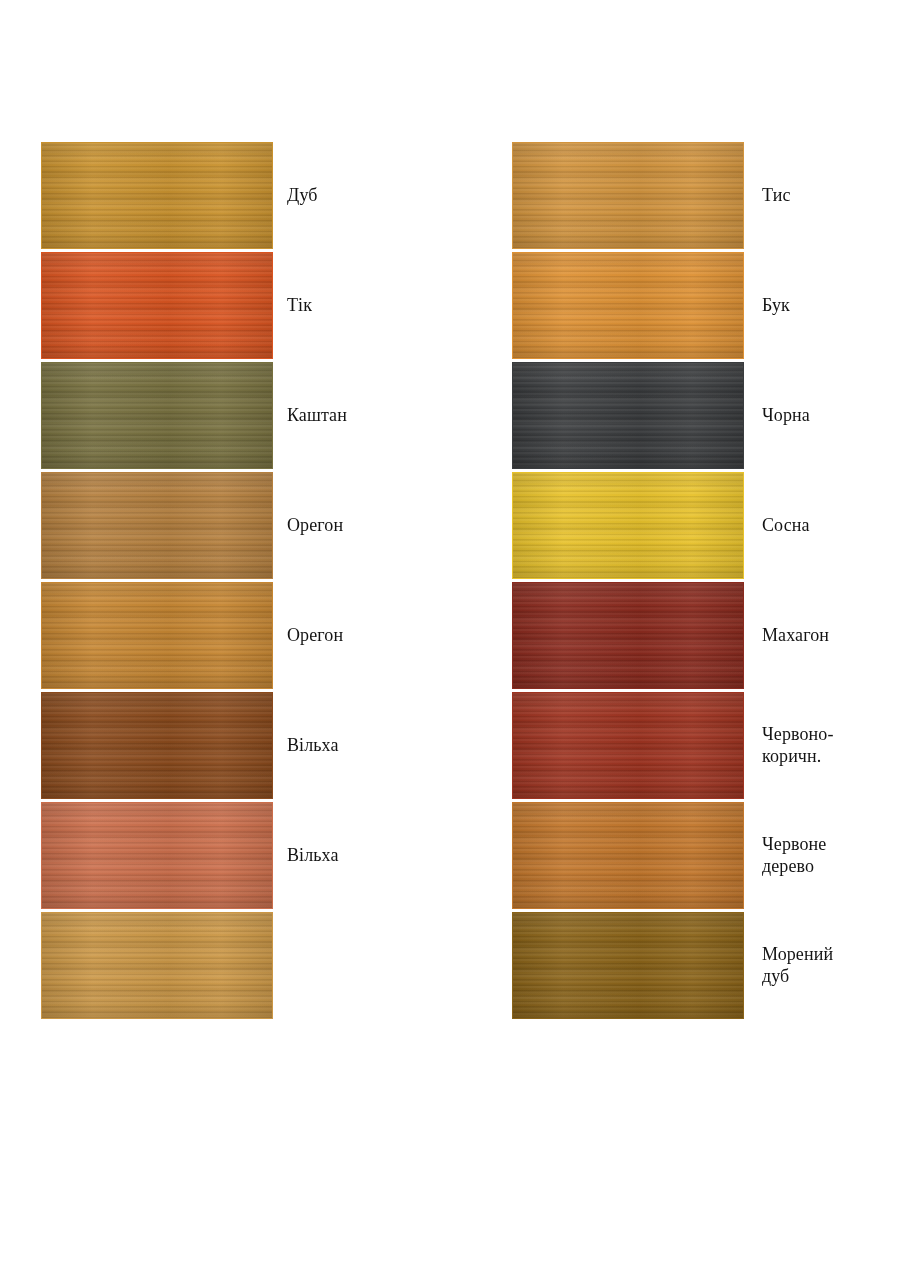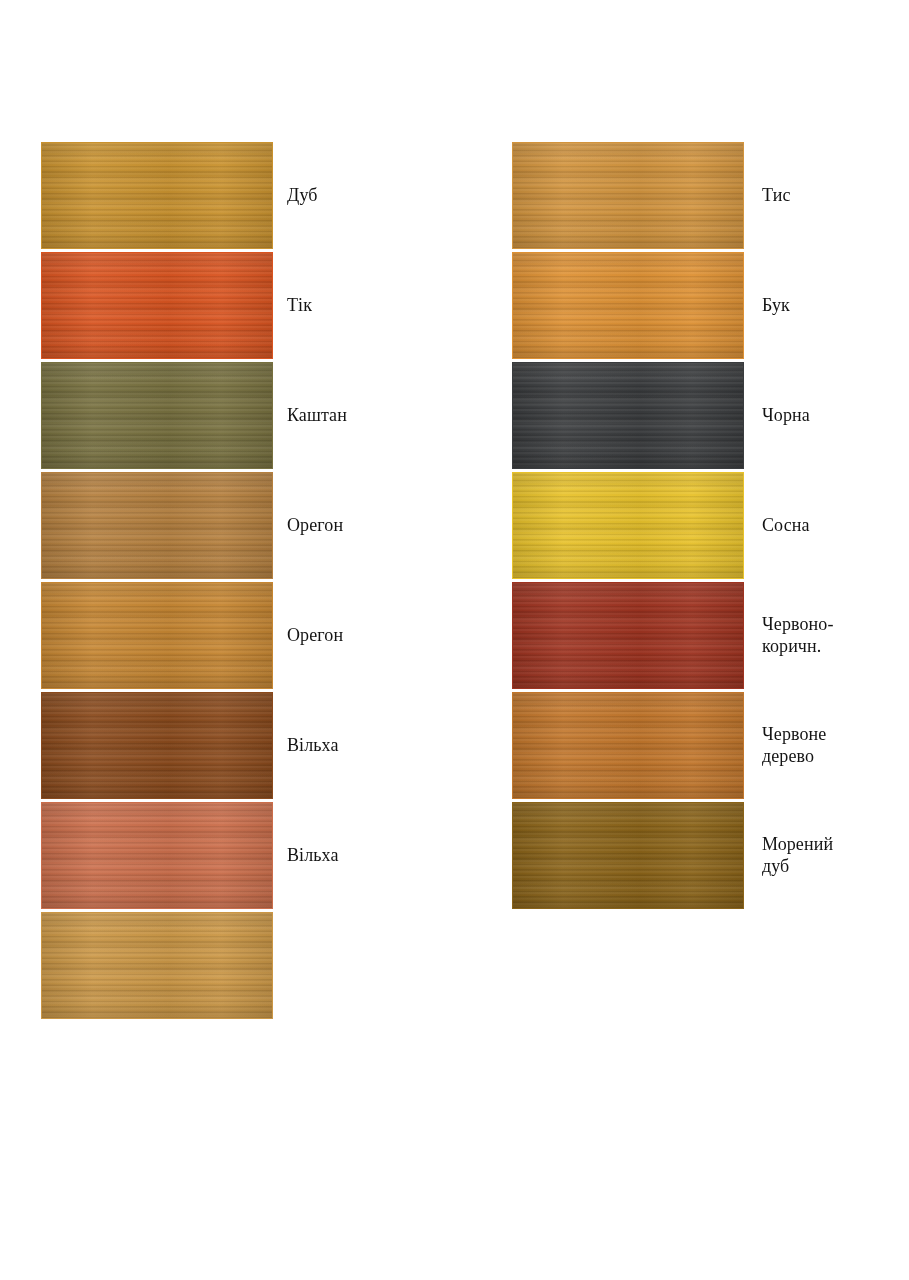--- a/index.html
+++ b/index.html
@@ -214,20 +214,28 @@
       </div>
       <div class="swatch-row">
         <div class="swatch" style="background-color: rgb(232, 194, 43);">
           <div class="grain"></div>
           <div class="grain2"></div>
           <div class="sheen"></div>
         </div>
         <div class="swatch-label"><span class="line">Сосна</span></div>
       </div>
       <div class="swatch-row">
+        <div class="swatch" style="background-color: rgb(138, 42, 30);">
+          <div class="grain"></div>
+          <div class="grain2"></div>
+          <div class="sheen"></div>
+        </div>
+        <div class="swatch-label"><span class="line">Махагон</span></div>
+      </div>
+      <div class="swatch-row">
         <div class="swatch" style="background-color: rgb(158, 51, 32);">
           <div class="grain"></div>
           <div class="grain2"></div>
           <div class="sheen"></div>
         </div>
         <div class="swatch-label"><span class="line">Червоно-</span><span class="line">коричн.</span></div>
       </div>
       <div class="swatch-row">
         <div class="swatch" style="background-color: rgb(194, 118, 43);">
           <div class="grain"></div>

